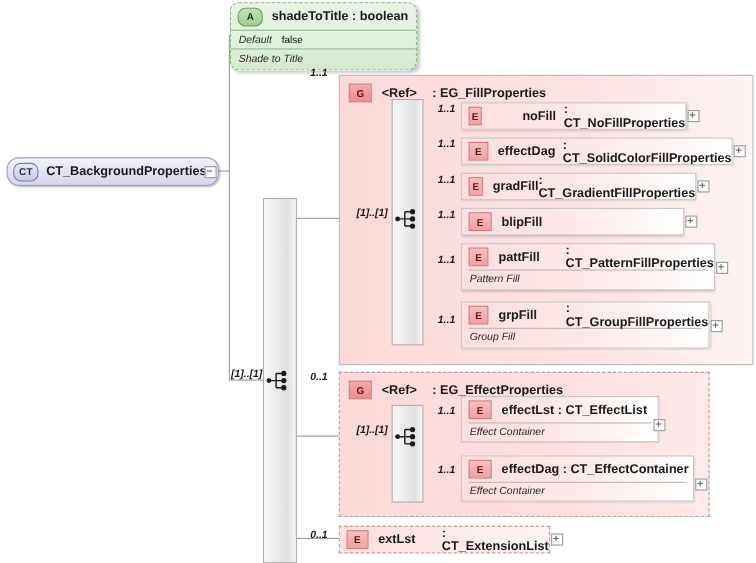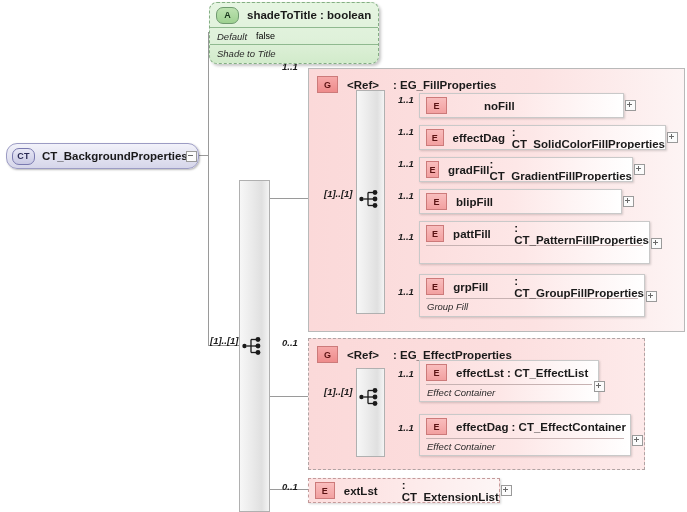--- a/index.html
+++ b/index.html
@@ -232,20 +232,21 @@
     <circle cx="16" cy="10" r="2.4" fill="#1a1a1a"></circle>
     <circle cx="16" cy="16.5" r="2.4" fill="#1a1a1a"></circle>
   </svg>
   <span class="card" style="left:324px;top:188px;">[1]..[1]</span>
 
   <span class="card" style="left:398px;top:94px;">1..1</span>
   <div class="elem-node" style="left:419px;top:93px;width:203px;height:23px;">
     <div class="elem-head">
       <span class="badge-e">E</span>
       <span class="elem-name" style="width:72px;margin-left:28px;">noFill</span>
+      <span class="elem-type">: CT_NoFillProperties</span>
     </div>
   </div>
   <div class="expander plus" style="left:625px;top:100px;"></div>
 
   <span class="card" style="left:398px;top:126px;">1..1</span>
   <div class="elem-node" style="left:419px;top:125px;width:245px;height:23px;">
     <div class="elem-head">
       <span class="badge-e">E</span>
       <span class="elem-name" style="width:72px;">effectDag</span>
       <span class="elem-type">: CT_SolidColorFillProperties</span>
@@ -273,20 +274,21 @@
   <div class="expander plus" style="left:623px;top:196px;"></div>
 
   <span class="card" style="left:398px;top:231px;">1..1</span>
   <div class="elem-node" style="left:419px;top:221px;width:229px;height:41px;">
     <div class="elem-head">
       <span class="badge-e">E</span>
       <span class="elem-name" style="width:72px;">pattFill</span>
       <span class="elem-type">: CT_PatternFillProperties</span>
     </div>
     <div class="elem-sep"></div>
+    <div class="elem-doc">Pattern Fill</div>
   </div>
   <div class="expander plus" style="left:651px;top:238px;"></div>
 
   <span class="card" style="left:398px;top:286px;">1..1</span>
   <div class="elem-node" style="left:419px;top:274px;width:224px;height:41px;">
     <div class="elem-head">
       <span class="badge-e">E</span>
       <span class="elem-name" style="width:72px;">grpFill</span>
       <span class="elem-type">: CT_GroupFillProperties</span>
     </div>

